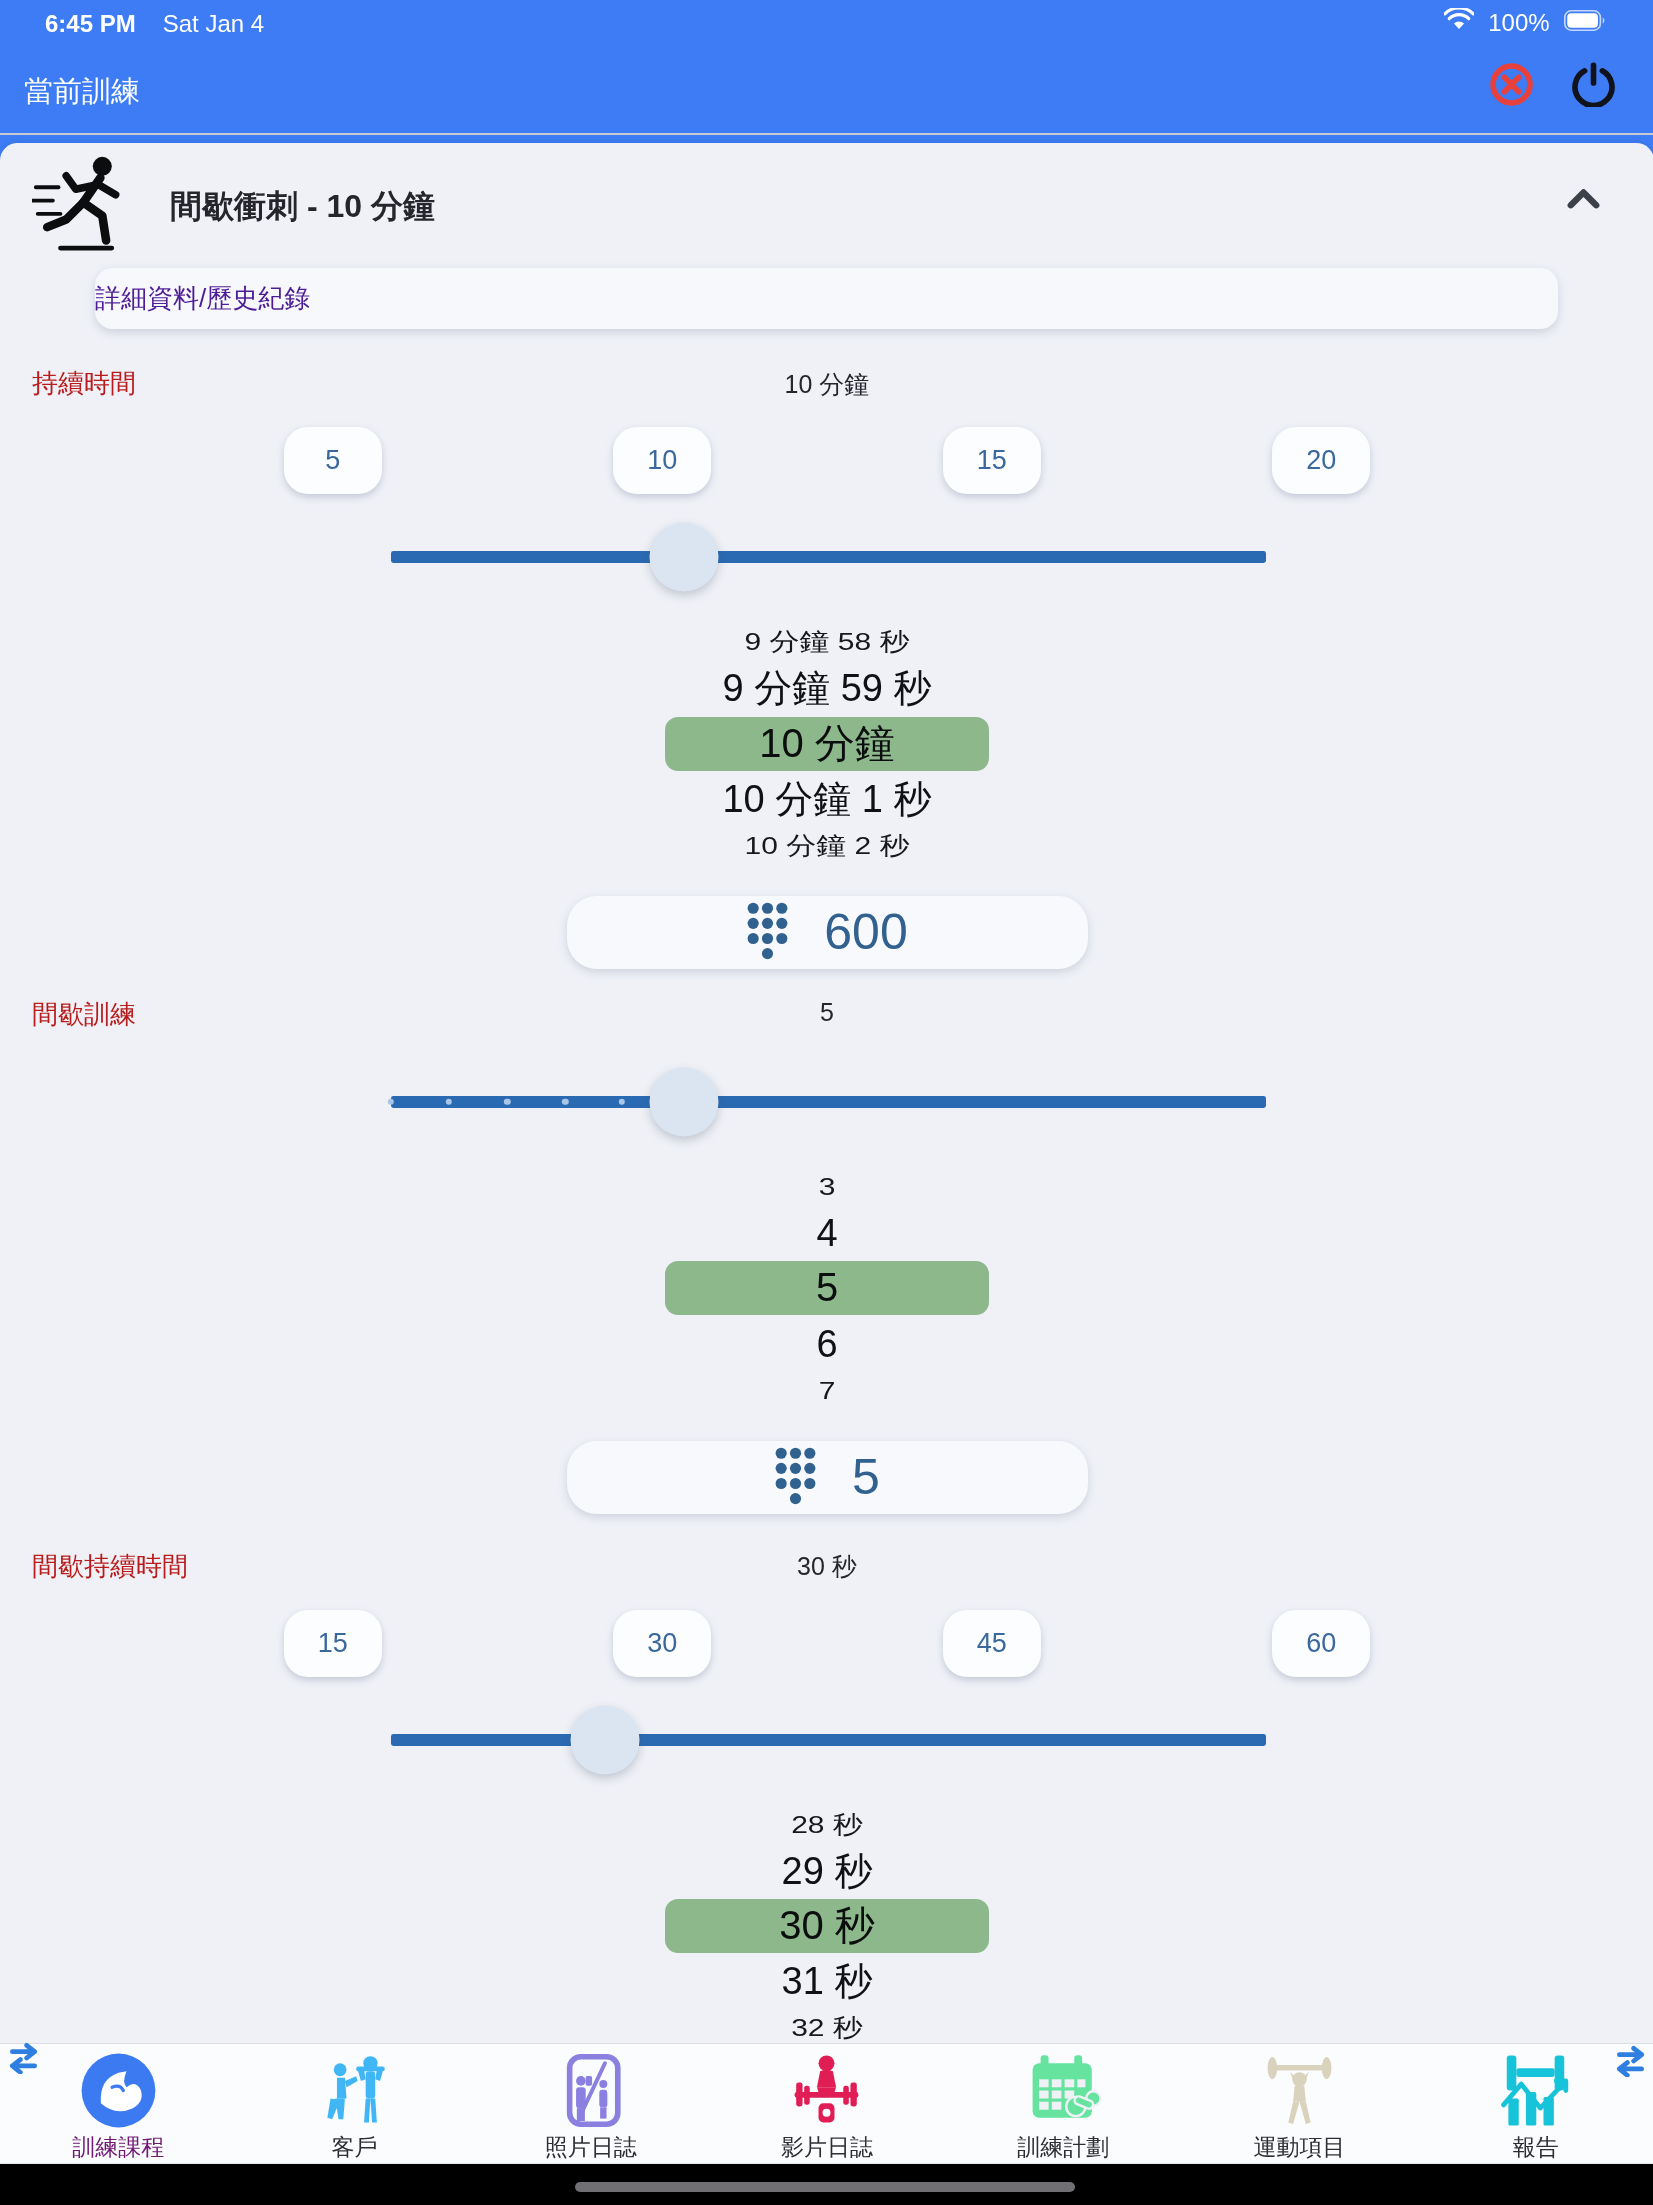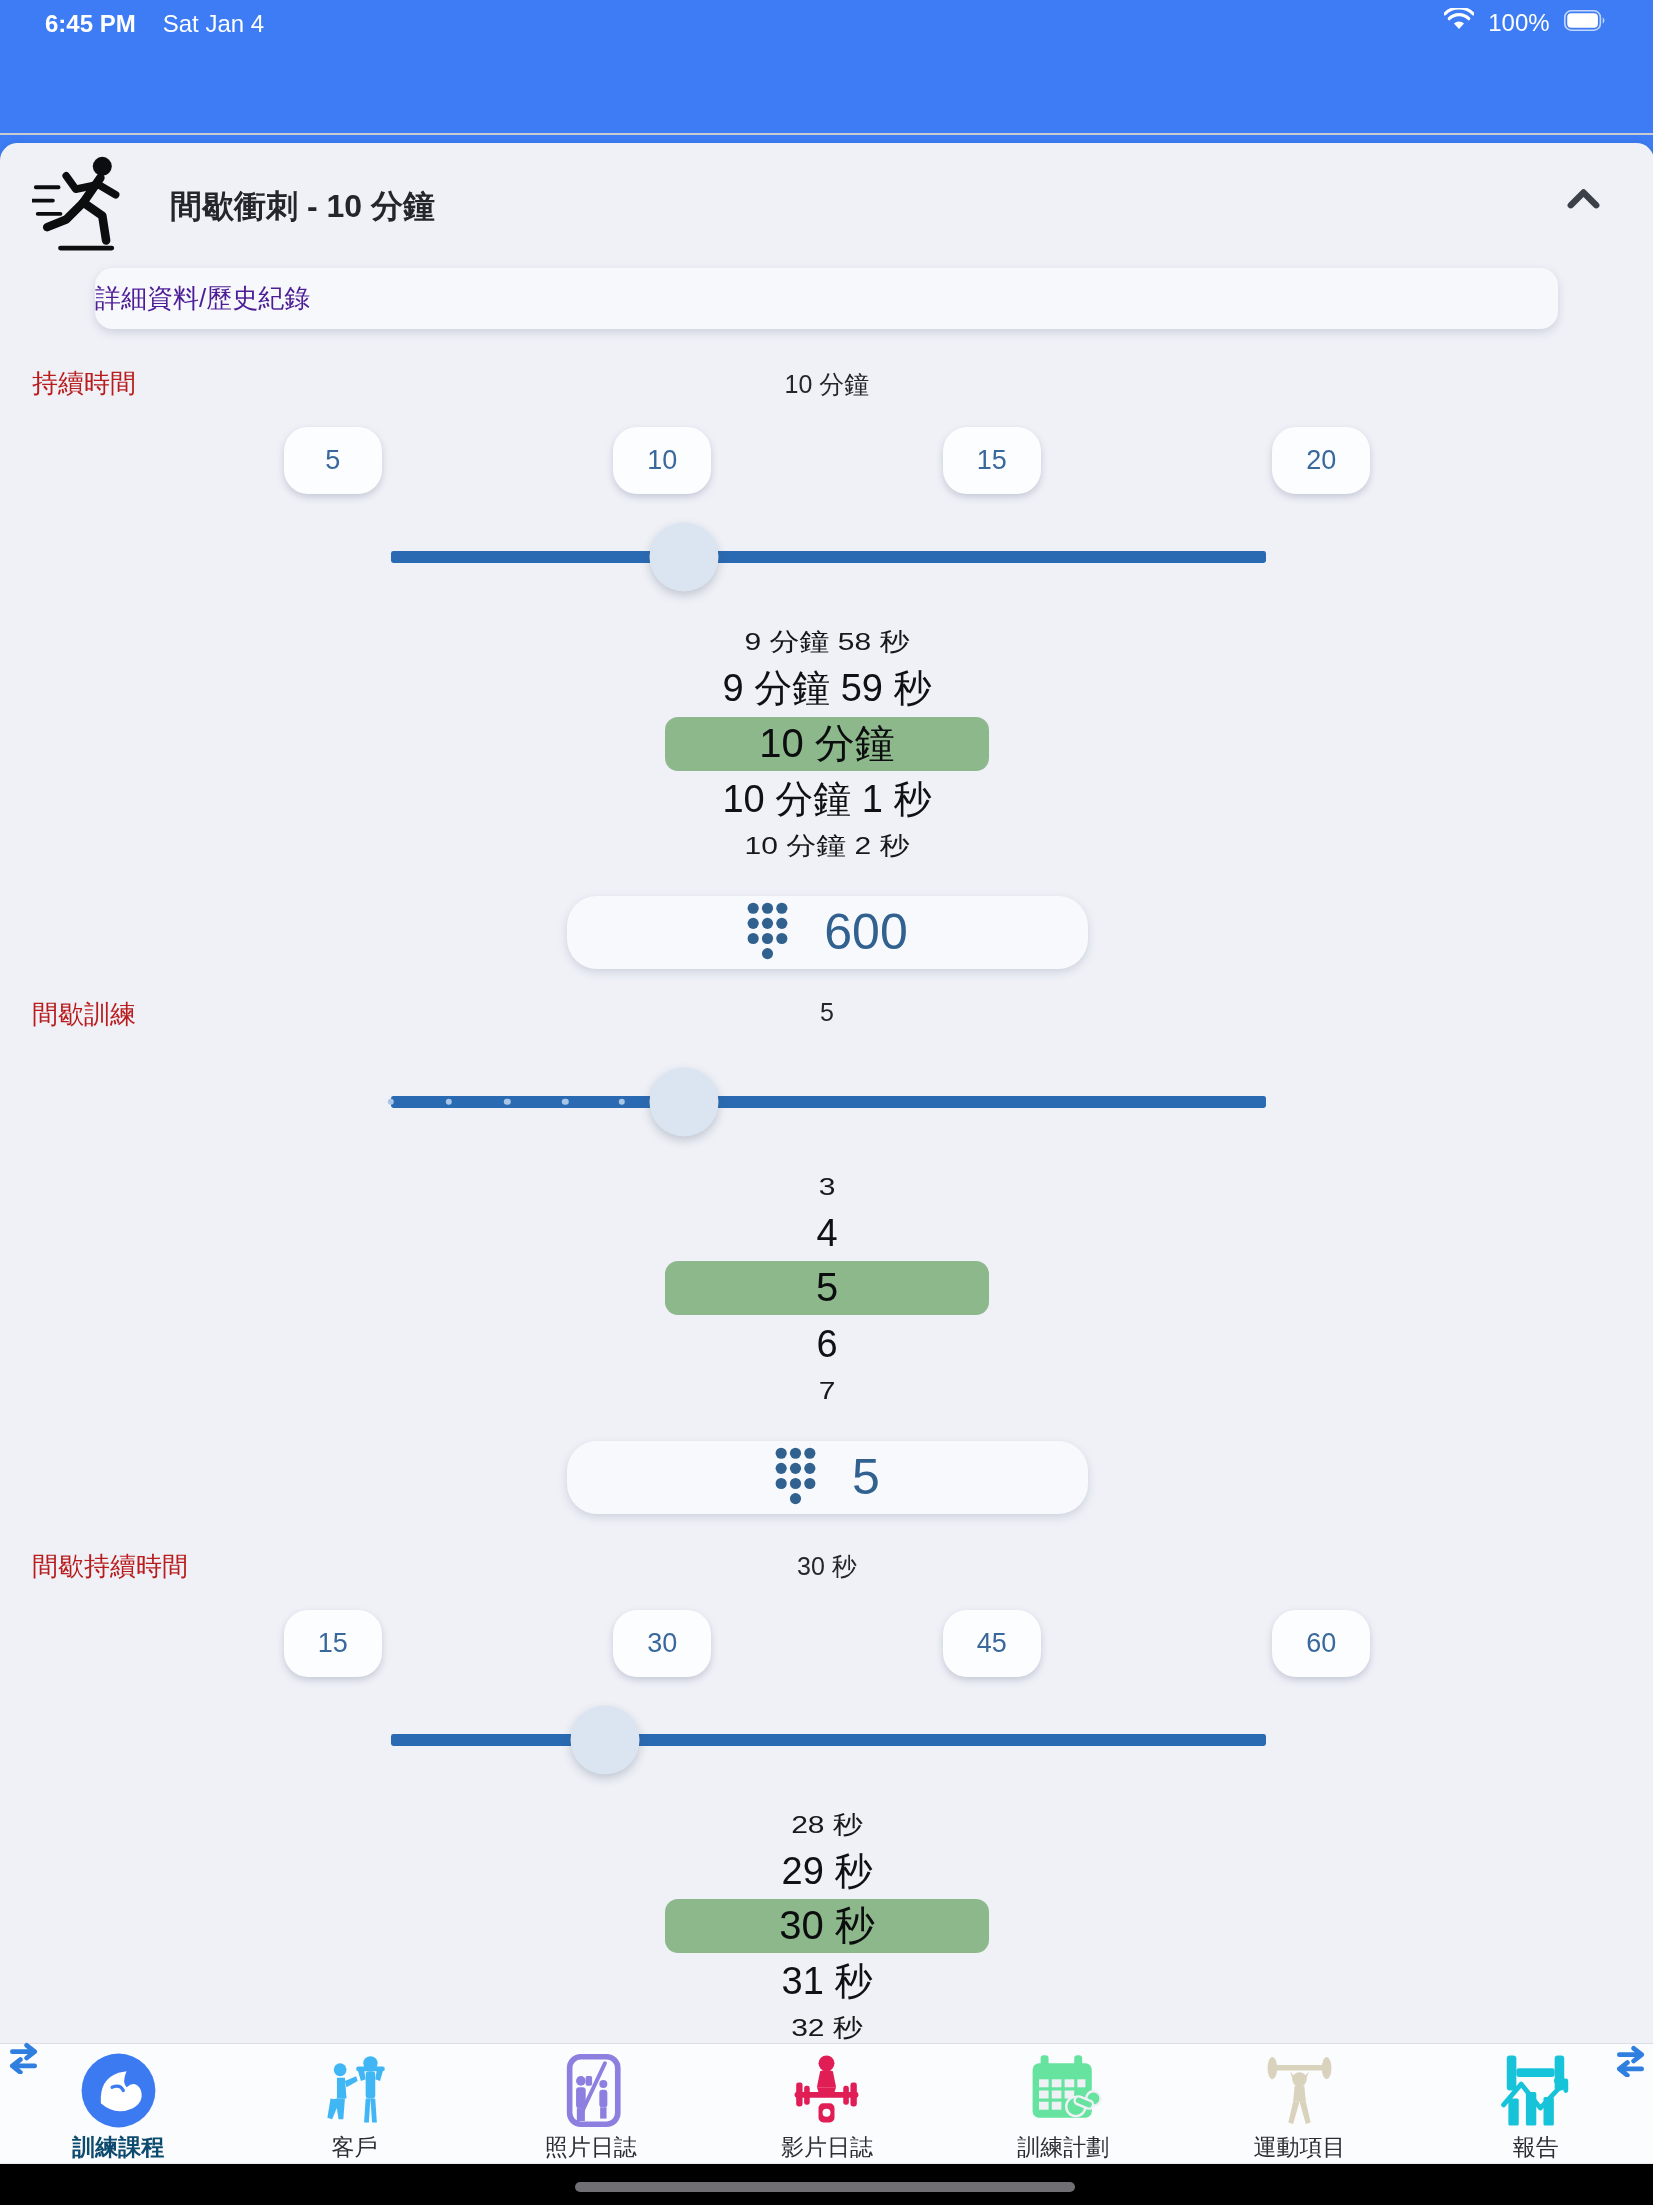--- a/index.html
+++ b/index.html
@@ -59,21 +59,21 @@
 
   .s2-label { margin-top:28px; }
   .s2-slider { margin-top:11.2px; }
   .s3-label { margin-top:35px; }
 
   
   .tabbar { position:absolute; left:0; top:2043px; width:1654px; height:120px; background:#fbfcfe; border-top:1.6px solid #dcdee3; display:flex; }
   .tab { flex:1; display:flex; flex-direction:column; align-items:center; justify-content:flex-start; padding-top:8px; }
   .tab-icon { width:83px; height:77px; display:flex; align-items:center; justify-content:center; }
   .tab-label { margin-top:3.2px; font-size:23px; color:#2c2e33; }
-  .tab.active .tab-label { font-weight:700; color:#0c4a6e; }
+  .tab.active .tab-label { font-weight:400; color:#701a75; }
 
   .corner-arrows { position:absolute; width:35px; height:32px; }
   .corner-arrows.left { left:6.4px; top:2042px; }
   .corner-arrows.right { right:6.4px; top:2045px; }
 
   .home-strip { position:absolute; left:0; top:2164px; width:1654px; height:42px; background:#000; }
   .home-indicator { position:absolute; left:575px; top:17.6px; width:500px; height:10.4px; border-radius:5.6px; background:#6f6f74; }
 </style>
 </head>
 <body>
@@ -97,20 +97,37 @@
         <span style="font-size:24px;">100%</span>
         <span class="batt">
           <svg width="42" height="21" viewBox="0 0 52 26">
               <rect x="1" y="1" width="44" height="24" rx="8" fill="none" stroke="#ffffff" stroke-opacity=".7" stroke-width="2"></rect>
               <rect x="4" y="4" width="38" height="18" rx="5" fill="#fff"></rect>
               <path d="M48 9 a5 5 0 0 1 0 8 Z" fill="#ffffff" fill-opacity=".7"></path>
             </svg>
         </span>
       </div>
     </div>
+    <div class="nav-row">
+      <span class="nav-title">當前訓練</span>
+      <div class="nav-icons">
+        <span>
+          <svg width="45" height="45" viewBox="0 0 56 56">
+              <circle cx="28" cy="28" r="23" fill="none" stroke="#e8413c" stroke-width="7"></circle>
+              <path d="M19 19 L37 37 M37 19 L19 37" stroke="#e8413c" stroke-width="7" stroke-linecap="round"></path>
+            </svg>
+        </span>
+        <span>
+          <svg width="45" height="45" viewBox="0 0 56 56">
+              <path d="M17 11 a23 23 0 1 0 22 0" fill="none" stroke="#10131c" stroke-width="7" stroke-linecap="round"></path>
+              <path d="M28 4 L28 26" stroke="#10131c" stroke-width="7" stroke-linecap="round"></path>
+            </svg>
+        </span>
+      </div>
+    </div>
   </div>
   <div class="hairline"></div>
 
   <div class="card">
 
     <div class="workout-header">
       <span class="runner">
         <svg width="95" height="101" viewBox="0 0 100 106">
           <circle cx="74" cy="16" r="10" fill="#0c0d0f"></circle>
           <path d="M72 28 L54 54" stroke="#0c0d0f" stroke-width="9" stroke-linecap="round" fill="none"></path>

